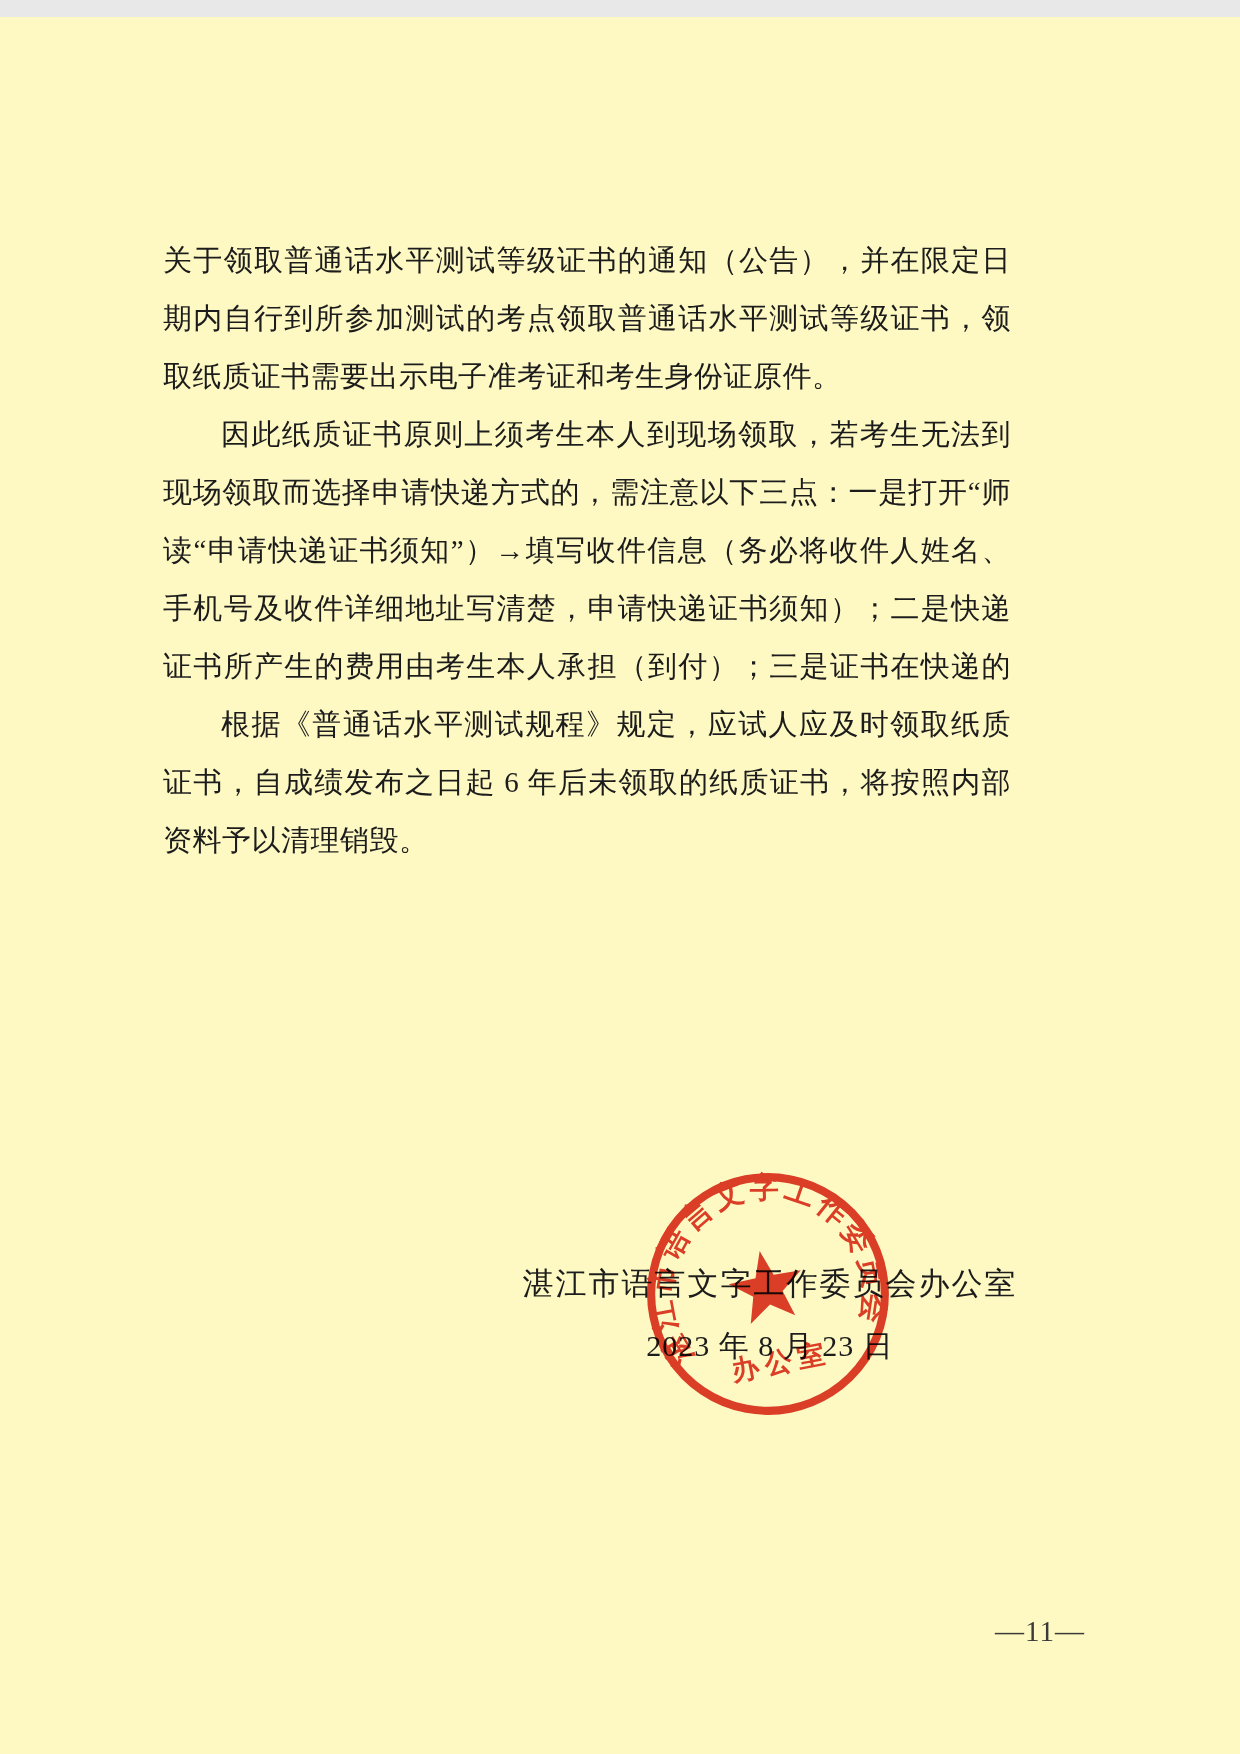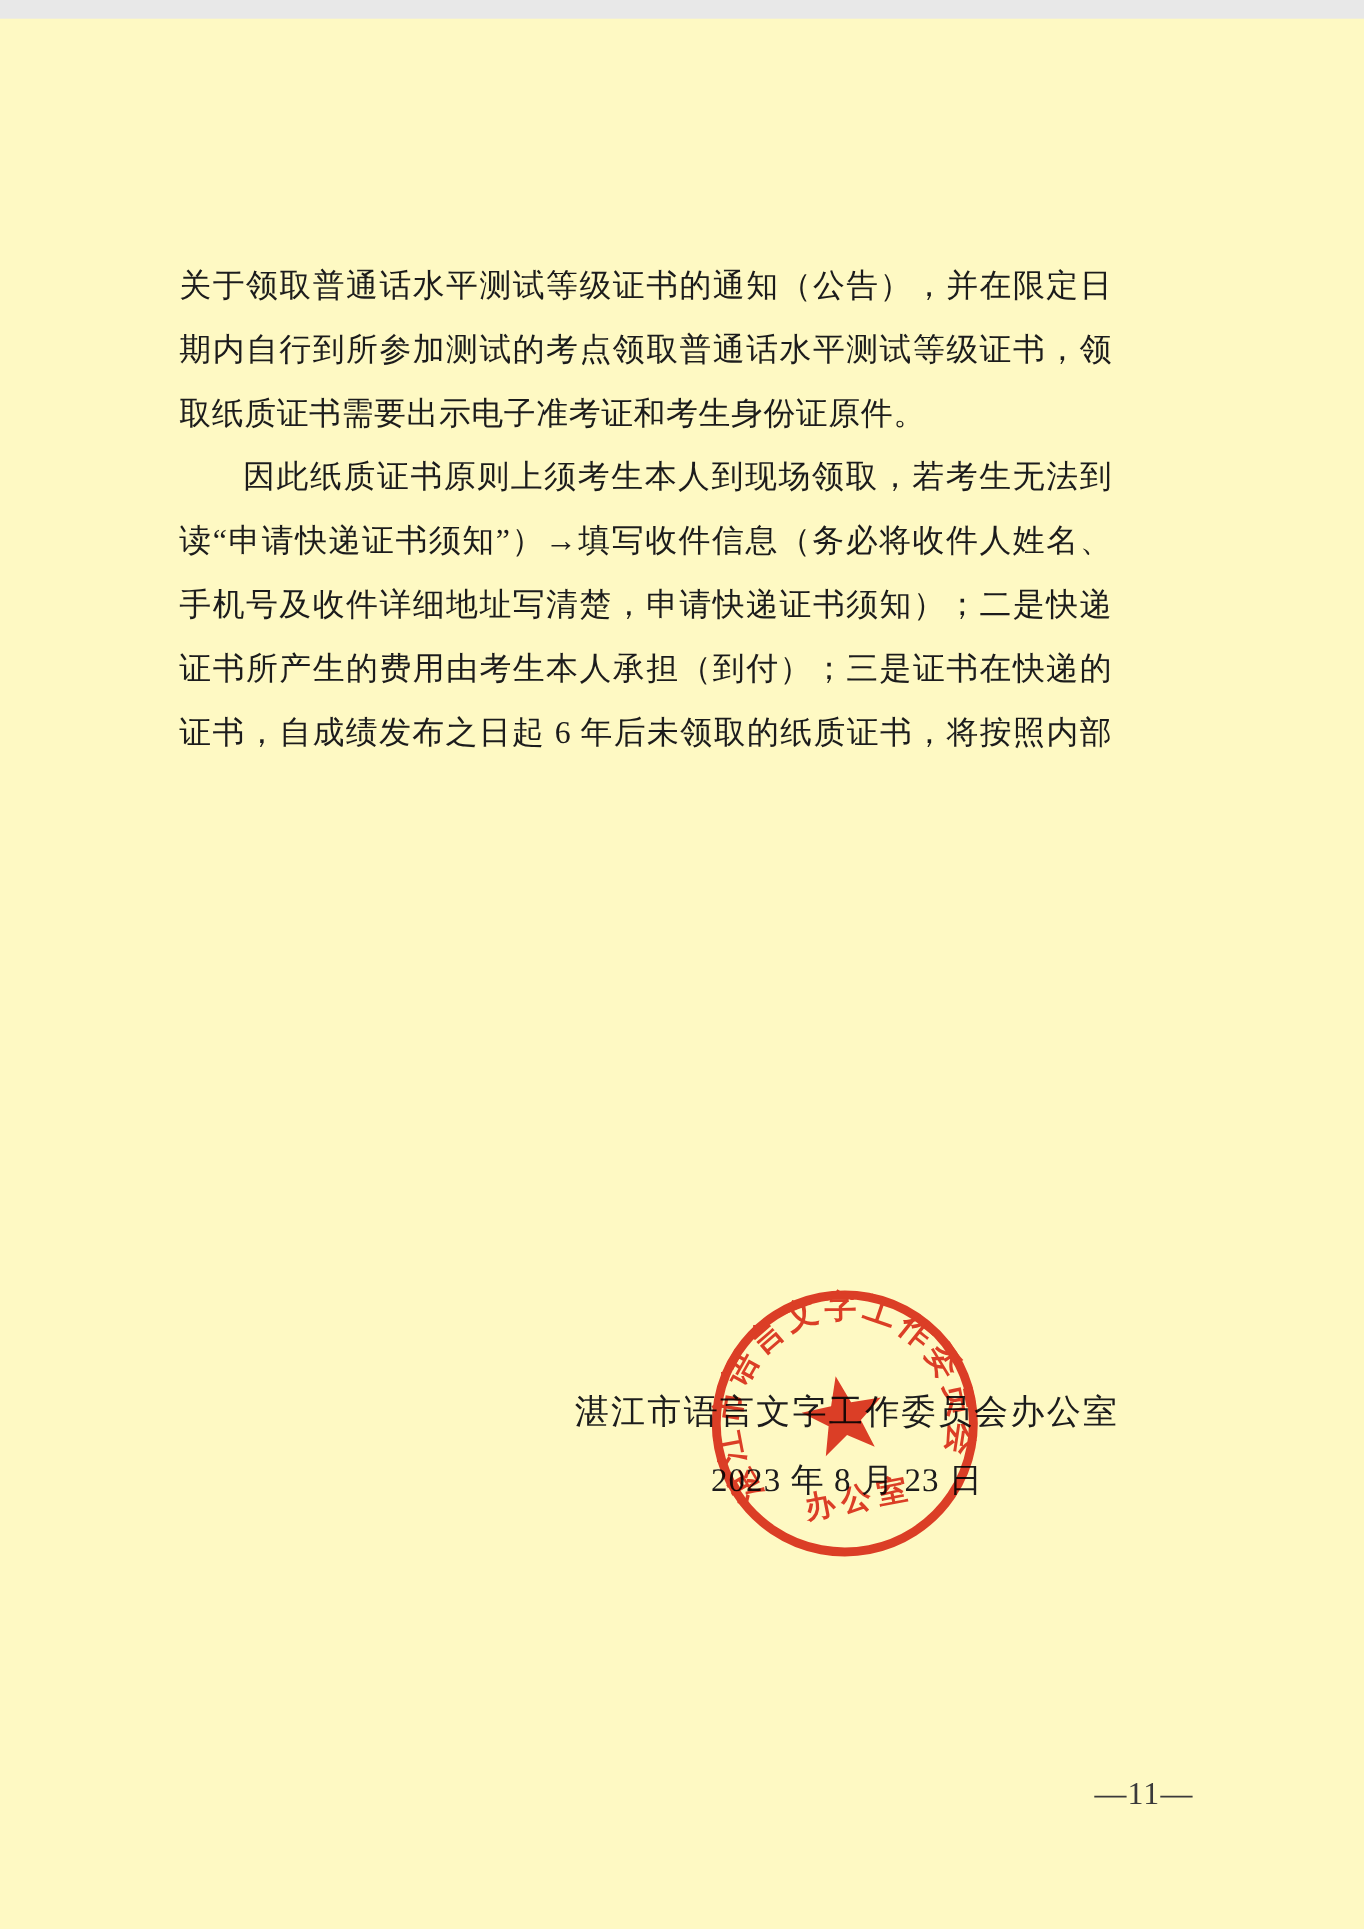--- a/index.html
+++ b/index.html
@@ -86,24 +86,27 @@
 </head>
 <body>
 
 <div class="page">
 
   <div class="body-text">
     <div class="line fill">关于领取普通话水平测试等级证书的通知（公告），并在限定日</div>
     <div class="line fill">期内自行到所参加测试的考点领取普通话水平测试等级证书，领</div>
     <div class="line">取纸质证书需要出示电子准考证和考生身份证原件。</div>
     <div class="line fill indent">因此纸质证书原则上须考生本人到现场领取，若考生无法到</div>
+    <div class="line fill">现场领取而选择申请快递方式的，需注意以下三点：一是打开“师</div>
     <div class="line fill">读“申请快递证书须知”）→填写收件信息（务必将收件人姓名、</div>
     <div class="line fill">手机号及收件详细地址写清楚，申请快递证书须知）；二是快递</div>
     <div class="line fill">证书所产生的费用由考生本人承担（到付）；三是证书在快递的</div>
+    <div class="line fill indent">根据《普通话水平测试规程》规定，应试人应及时领取纸质</div>
     <div class="line fill">证书，自成绩发布之日起 6 年后未领取的纸质证书，将按照内部</div>
+    <div class="line">资料予以清理销毁。</div>
   </div>
 
 
   <div class="sign-block">
     <div class="sign-org">湛江市语言文字工作委员会办公室</div>
     <div class="sign-date">2023 年 8 月 23 日</div>
   </div>
 
   <svg class="seal" viewBox="0 0 250 250">
     <circle cx="125" cy="125" r="115" fill="none" stroke-width="8" stroke="#d92a1a"></circle>

